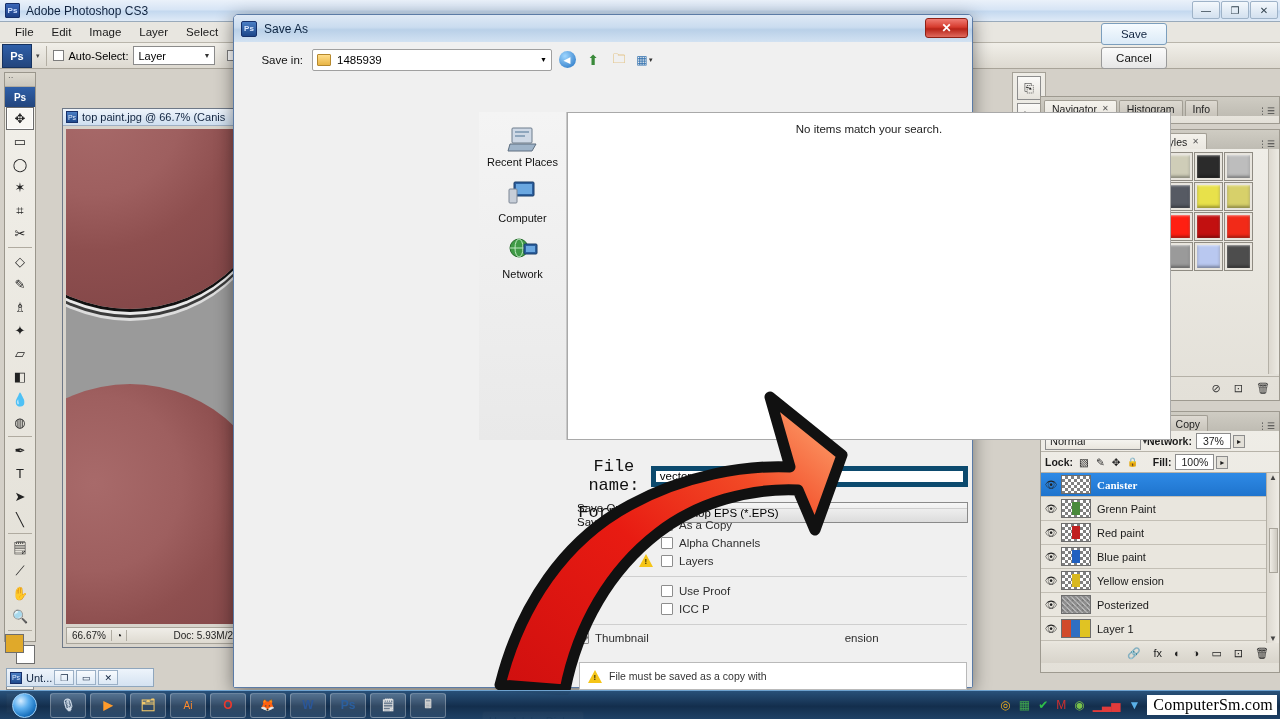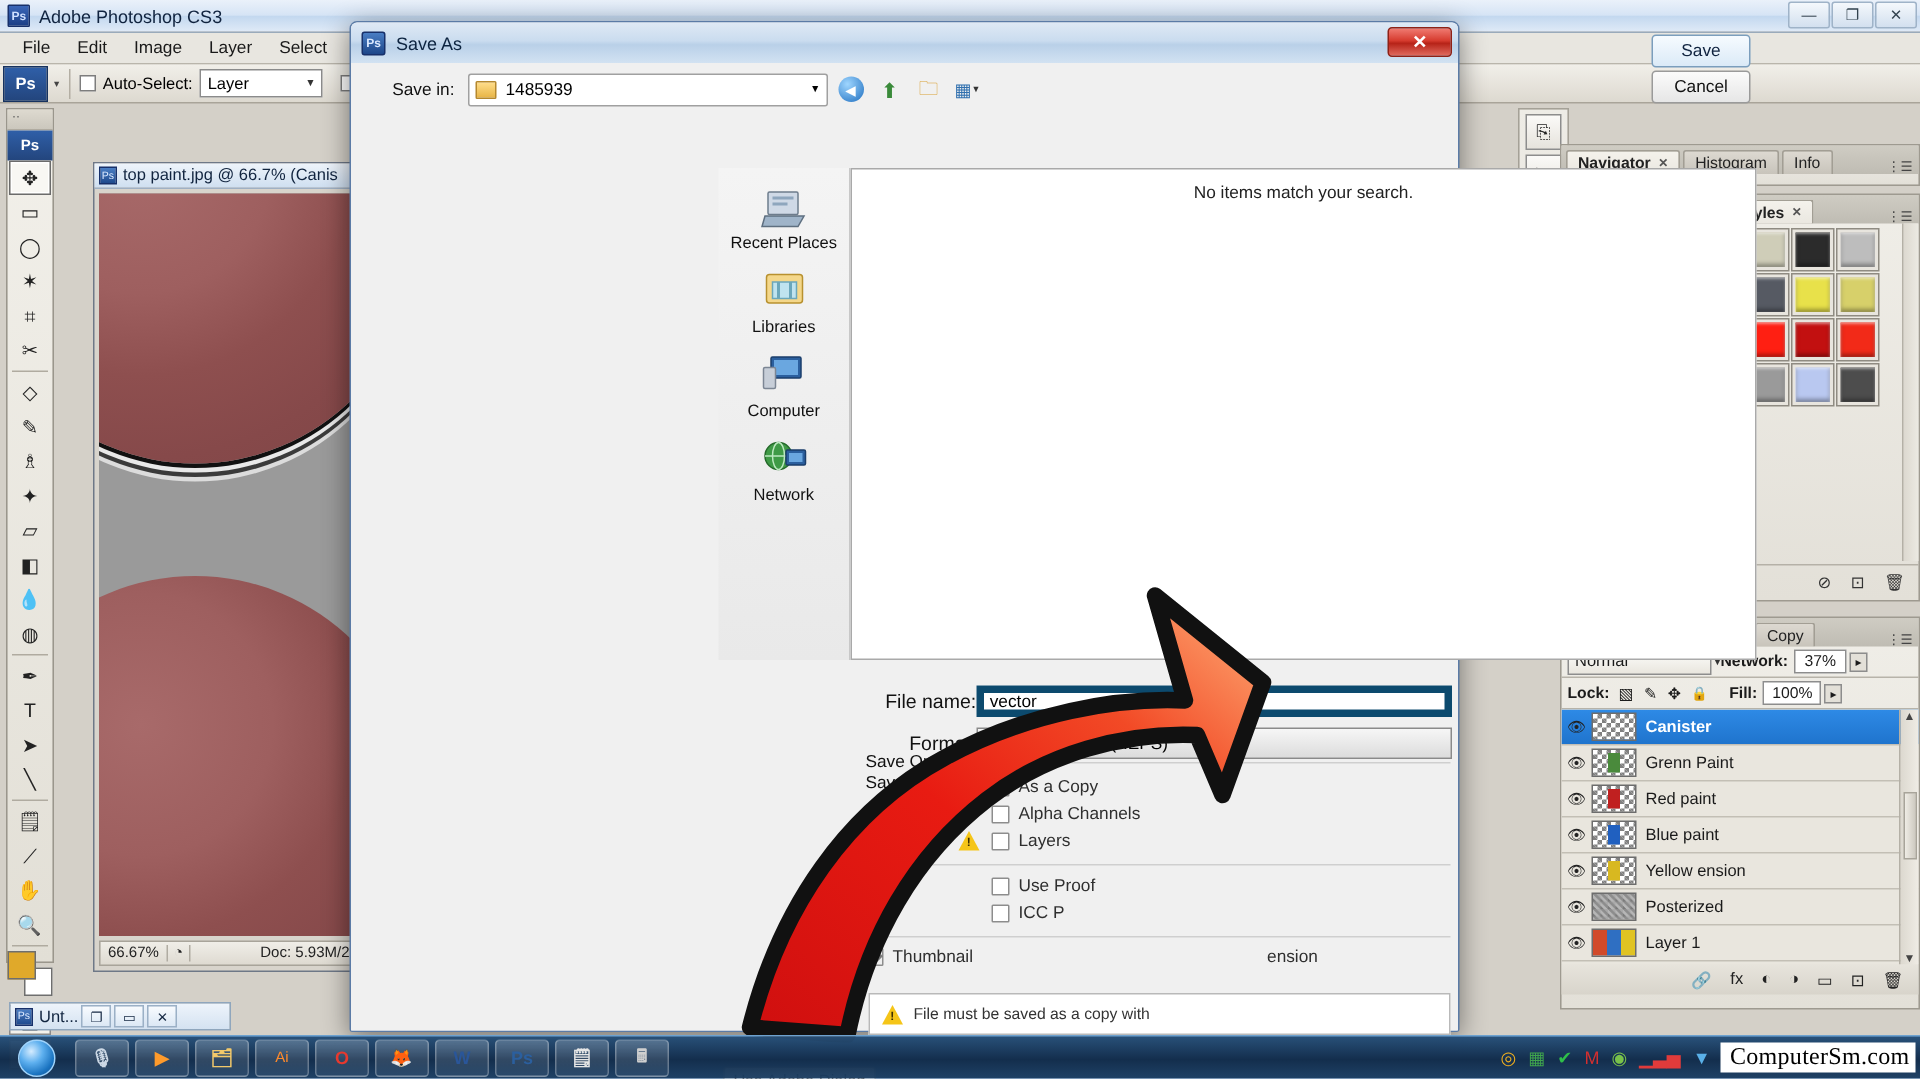--- a/index.html
+++ b/index.html
@@ -90,21 +90,21 @@
   .ico-btn { width:24px; height:24px; margin:3px auto; border:1px solid #8d8d8d;
     background:linear-gradient(to bottom,#fbfaf8,#e6e3dc);
     display:flex; align-items:center; justify-content:center; font-size:12px; color:#222;}
   .panel { position:absolute; right:0; background:linear-gradient(to bottom,#f0eee8,#e3e0d8);
     border:1px solid #9e9a90; width:240px; }
   .panel-tabs { height:19px; display:flex; align-items:flex-end;
     background:linear-gradient(to bottom,#cfccc3,#bfbcb3); padding-left:3px; }
   .ptab { height:16px; padding:0 7px; font-size:10.5px; color:#222; display:flex;
     align-items:center; background:linear-gradient(to bottom,#ddd9d1,#c8c4bb);
     border:1px solid #a29e94; border-bottom:none; margin-right:2px; border-radius:2px 2px 0 0;}
-  .ptab.active { background:linear-gradient(to bottom,#f4f2ec,#eae7e0); font-weight:bold;margin-top:15px; }
+  .ptab.active { background:linear-gradient(to bottom,#f4f2ec,#eae7e0); font-weight:normal;margin-top:15px; }
   .ptab .x { font-size:8px; margin-left:5px; color:#555; }
   .pmenu { margin-left:auto; font-size:9px; color:#444; padding-right:4px; }
   
   .stylegrid { display:flex; flex-wrap:wrap; padding:3px 2px 2px 3px; }
   .stylecell { width:29px; height:29px; margin:0 1px 1px 0; border:1px solid #8f8b82;
     background:#e8e5de; padding:2px; }
   .stylecell div { width:100%; height:100%; }
   
   .row-strip { height:21px; display:flex; align-items:center;
     border-bottom:1px solid #b7b3a9; font-size:10.5px; color:#1b1b1b; padding:0 4px;}
@@ -147,21 +147,21 @@
     align-items:center; justify-content:center; font-size:13px; }
   .filelist { position:absolute; left:333px; top:70px; width:604px; height:328px;
     background:#fff; border:1px solid #a9a9a9; }
   .filelist .empty { text-align:center; font-size:11.5px; color:#222; padding-top:10px;}
   .places { position:absolute; left:245px; top:70px; width:88px; height:328px;
     background:linear-gradient(to bottom,#f4f4f4,#e9e9e9); border-right:1px solid #c8c8c8;}
   .place { text-align:center; margin-top:12px; }
   .place-ico { width:32px; height:30px; margin:0 auto 2px; }
   .place-lbl { font-size:11px; color:#111; }
   .field-row { display:flex; align-items:center; margin-top:7px; }
-  .field-lbl { width:82px; text-align:right; padding-left:5px; font-size:13px; color:#111; }
+  .field-lbl { width:82px; text-align:center; padding-left:5px; font-size:17px; color:#111;font-family:Liberation Mono, monospace; }
   .fname-input { width:330px; height:21px; border:5px solid #0c4a6e; background:#fff;
     padding:0 4px; font-size:11.5px; display:flex; align-items:center; }
   .fmt-select { width:330px; height:21px; border:1px solid #8a8a8a;
     background:linear-gradient(to bottom,#f6f6f6,#dcdcdc); padding:0 4px; font-size:11.5px;
     display:flex; align-items:center;}
   .btn { width:66px; height:22px; border:1px solid #7b9ebd; border-radius:3px;
     background:linear-gradient(to bottom,#f6fbff,#dbeaf7); font-size:11.5px; color:#10233f;
     display:flex; align-items:center; justify-content:center; }
   .btn.plain { border-color:#9a9a9a; background:linear-gradient(to bottom,#fbfbfb,#e6e6e6); color:#111;}
   .group-title { font-size:11.5px; color:#111; }
@@ -488,21 +488,21 @@
       <span style="margin-left:7px;font-size:9px;">🔒</span>
       <span style="margin-left:14px;font-weight:bold;">Fill:</span>
       <span style="margin-left:4px;border:1px solid #8d8d8d;background:#fff;padding:1px 5px;">100%</span>
       <span style="margin-left:2px;border:1px solid #8d8d8d;background:#e3e0d8;padding:1px 3px;font-size:8px;">▸</span>
     </div>
 
     <div id="layer-list" style="position:relative;height:170px;overflow:hidden;background:#e9e6de;">
         <div class="layer-row sel">
           <span class="eye">👁</span>
           <span class="thumb"></span>
-          <span style="font-weight: bold;">Canister</span>
+          <span style="font-weight: bold; font-family: Liberation Serif, serif;">Canister</span>
         </div>
         <div class="layer-row">
           <span class="eye">👁</span>
           <span class="thumb" style="background-image: linear-gradient(rgb(74, 138, 60), rgb(74, 138, 60)), linear-gradient(45deg, rgb(128, 128, 128) 25%, transparent 25%, transparent 75%, rgb(128, 128, 128) 75%), linear-gradient(45deg, rgb(128, 128, 128) 25%, rgb(255, 255, 255) 25%, rgb(255, 255, 255) 75%, rgb(128, 128, 128) 75%); background-size: 8px 13px, 6px 6px, 6px 6px; background-position: center center, 0px 0px, 3px 3px; background-repeat: no-repeat, repeat, repeat;"></span>
           <span>Grenn Paint</span>
         </div>
         <div class="layer-row">
           <span class="eye">👁</span>
           <span class="thumb" style="background-image: linear-gradient(rgb(192, 32, 32), rgb(192, 32, 32)), linear-gradient(45deg, rgb(128, 128, 128) 25%, transparent 25%, transparent 75%, rgb(128, 128, 128) 75%), linear-gradient(45deg, rgb(128, 128, 128) 25%, rgb(255, 255, 255) 25%, rgb(255, 255, 255) 75%, rgb(128, 128, 128) 75%); background-size: 8px 13px, 6px 6px, 6px 6px; background-position: center center, 0px 0px, 3px 3px; background-repeat: no-repeat, repeat, repeat;"></span>
           <span>Red paint</span>
@@ -584,31 +584,20 @@
       <div class="place">
         <div class="place-ico">
           <svg width="32" height="30" viewBox="0 0 32 30">
               <rect x="5" y="4" width="20" height="15" rx="1" fill="#cfd9e6" stroke="#6d7c8c"></rect>
               <rect x="8" y="7" width="14" height="2" fill="#8ea6bd"></rect>
               <rect x="8" y="11" width="10" height="2" fill="#8ea6bd"></rect>
               <path d="M3 20 L29 20 L25 27 L1 27 Z" fill="#9fb4c9" stroke="#5e6f80"></path>
             </svg>
         </div>
         <div class="place-lbl">Recent Places</div>
-      </div>
-      <div class="place">
-        <div class="place-ico">
-          <svg width="32" height="26" viewBox="0 0 32 26">
-              <rect x="4" y="3" width="24" height="19" rx="2" fill="#f4d78a" stroke="#b8912f"></rect>
-              <rect x="8" y="8" width="16" height="11" fill="#bfe3ef" stroke="#6ba7bb"></rect>
-              <rect x="11" y="8" width="2" height="11" fill="#6ba7bb"></rect>
-              <rect x="19" y="8" width="2" height="11" fill="#6ba7bb"></rect>
-            </svg>
-        </div>
-        <div class="place-lbl">Libraries</div>
       </div>
       <div class="place">
         <div class="place-ico">
           <svg width="32" height="26" viewBox="0 0 32 26">
               <rect x="7" y="2" width="20" height="14" rx="1" fill="#2b5f9e" stroke="#1b3e6b"></rect>
               <rect x="9" y="4" width="16" height="10" fill="#6aa7e0"></rect>
               <rect x="2" y="9" width="8" height="14" rx="1" fill="#c7ced8" stroke="#7c8694"></rect>
             </svg>
         </div>
         <div class="place-lbl">Computer</div>

